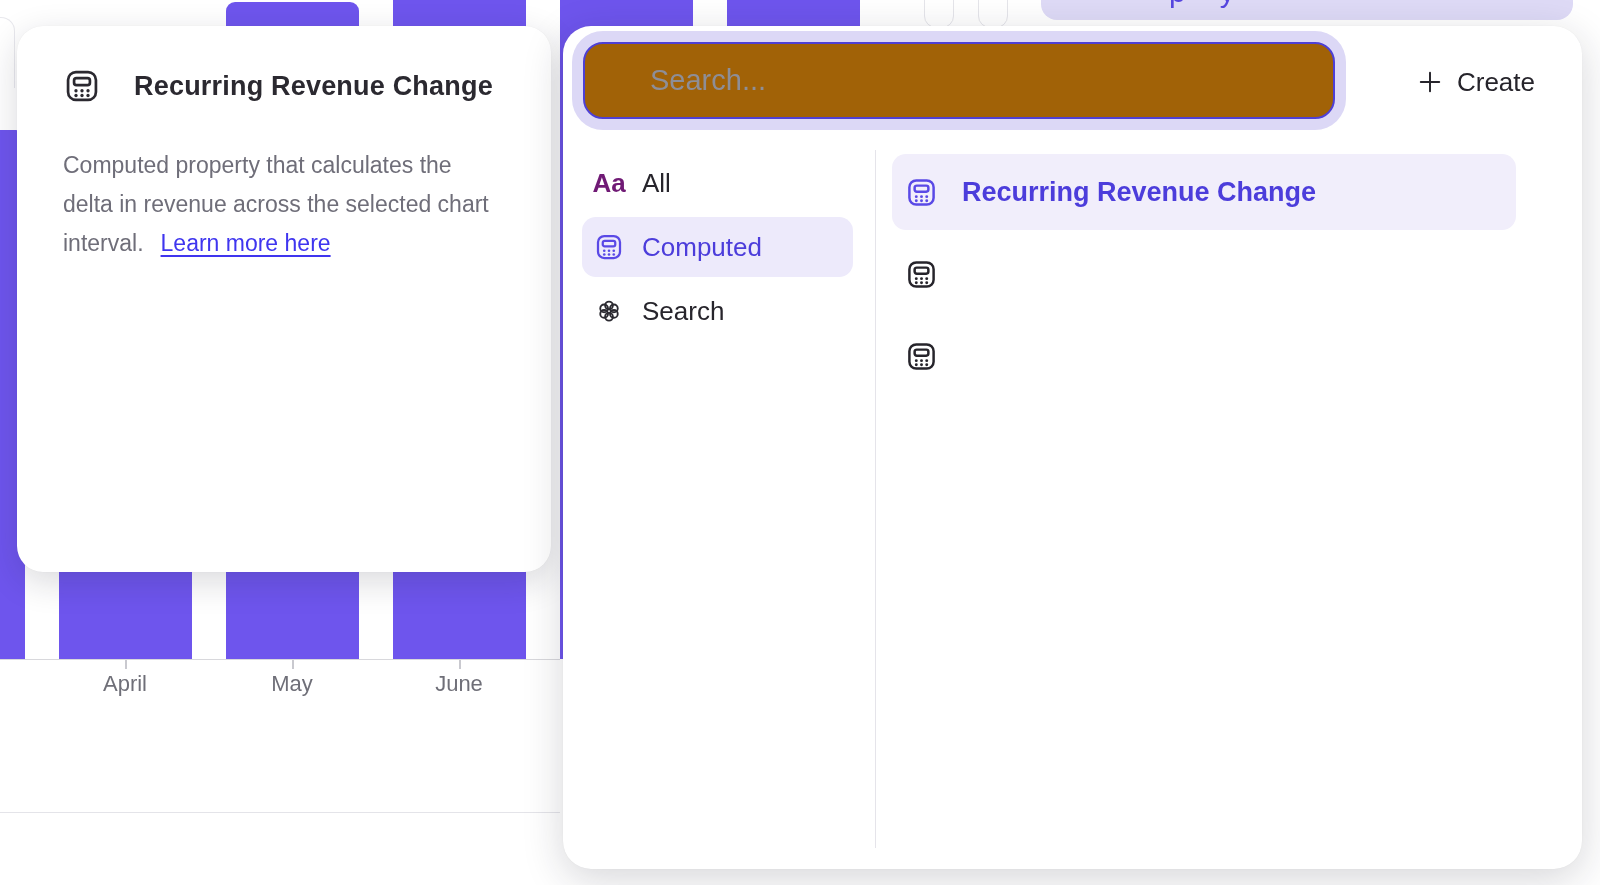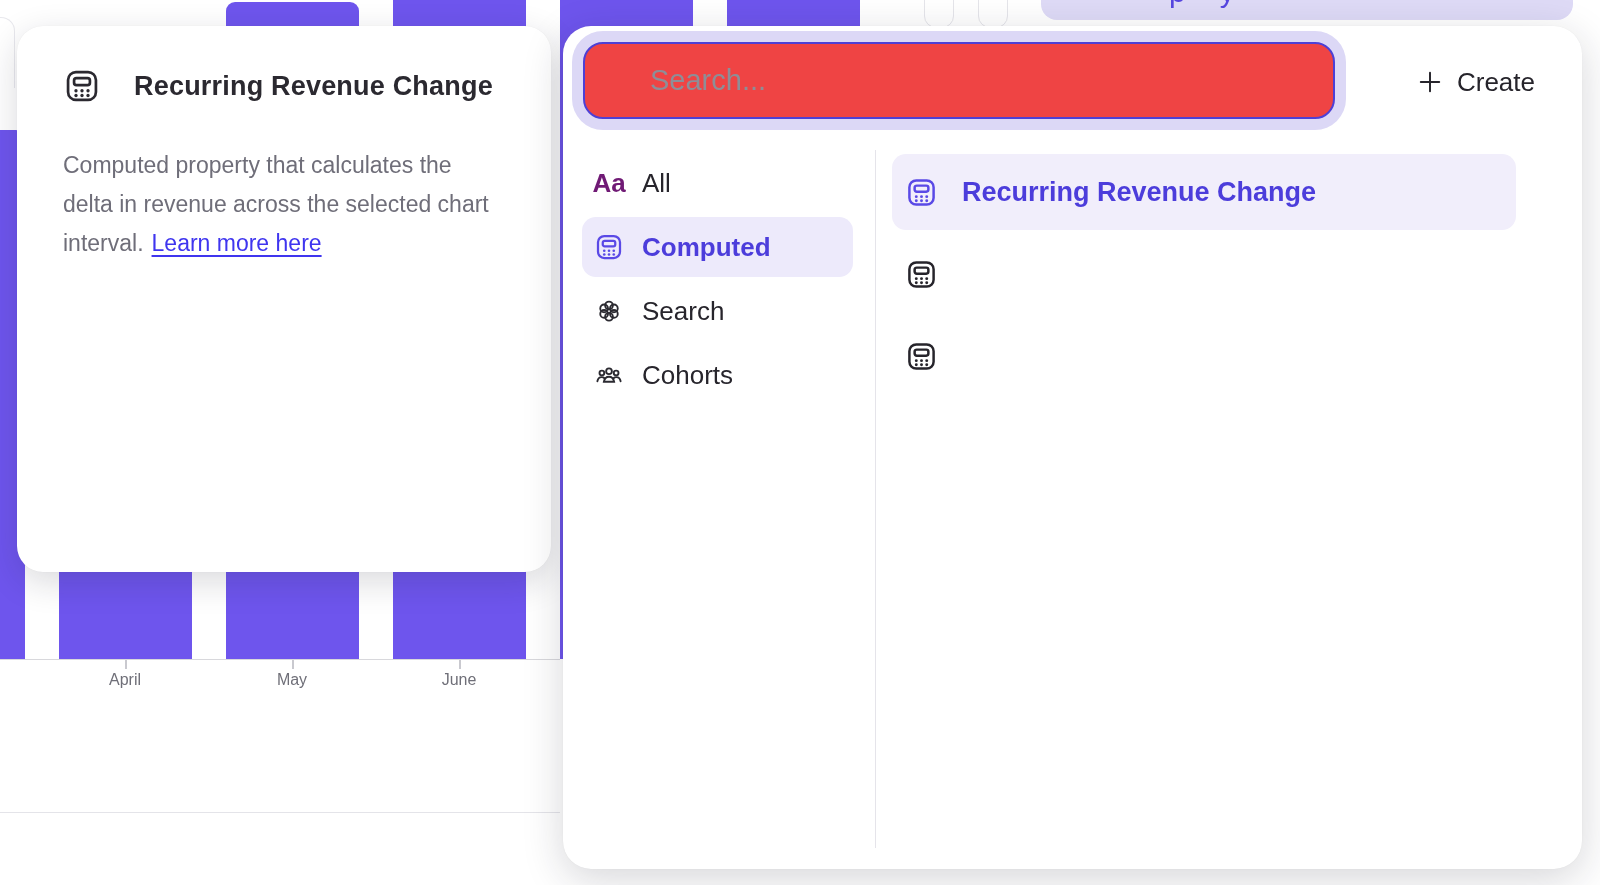--- a/index.html
+++ b/index.html
@@ -6,57 +6,57 @@
   .screen{
     position:relative;width:1600px;height:885px;overflow:hidden;background:#ffffff;
     font-family:"Liberation Sans", sans-serif;
     -webkit-font-smoothing:antialiased;
   }
   
   .bar{position:absolute;background:var(--bar);border-radius:9px 9px 0 0;}
   .x-axis{position:absolute;left:0;top:659px;width:560px;height:1px;background:var(--axis);}
   .baseline-2{position:absolute;left:0;top:812px;width:560px;height:1px;background:#e4e4e9;}
   .month-tick{position:absolute;top:659px;width:1.5px;height:10px;background:#c9c9cf;}
-  .month-label{position:absolute;top:671px;transform:translateX(-50%);font-size:16px;color:#6f6f78;}
+  .month-label{position:absolute;top:671px;transform:translateX(-50%);font-size:22px;color:#6f6f78;}
   .top-corner{position:absolute;top:-16px;height:42px;width:28px;border:1.5px solid #e5e5ea;border-radius:12px;background:transparent;}
   .left-corner{position:absolute;left:-18px;top:17px;width:32px;height:70px;
     border-top:1.5px solid #e8e8ed;border-right:1.5px solid #e8e8ed;border-top-right-radius:14px;}
   .chip{position:absolute;left:1041px;top:-16px;width:532px;height:36px;border-radius:16px;
     background:var(--chip);overflow:hidden;z-index:1;}
   .chip-glyphs{position:absolute;left:128px;top:-9px;font-size:30px;letter-spacing:34px;color:#5646e0;}
   
   .tooltip-card{position:absolute;left:17px;top:26px;width:534px;height:546px;background:#fff;
     border-radius:26px;box-shadow:0 10px 34px rgba(25,25,45,.16), 0 0 1px rgba(0,0,0,.08);z-index:5;}
   .tt-head{position:absolute;left:46px;top:40px;display:flex;align-items:center;gap:33px;height:40px;}
   .tt-title{font-size:27px;font-weight:700;color:var(--title);letter-spacing:.2px;}
   .tt-desc{position:absolute;left:46px;top:120px;width:470px;font-size:23px;line-height:39px;color:var(--body);}
-  .tt-link{color:var(--link);text-decoration:underline;text-underline-offset:4px;margin-left:8px;cursor:pointer;}
+  .tt-link{color:var(--link);text-decoration:underline;text-underline-offset:4px;margin-left:17px;cursor:pointer;}
   
   .panel{position:absolute;left:563px;top:26px;width:1019px;height:843px;background:#fff;
     border-radius:28px;box-shadow:0 10px 40px rgba(25,25,45,.18), 0 0 1px rgba(0,0,0,.08);z-index:6;}
   .search-input{position:absolute;left:20px;top:16px;width:752px;height:77px;box-sizing:border-box;
-    border:2px solid var(--border-accent);border-radius:20px;background:#ef4444;
+    border:2px solid var(--border-accent);border-radius:20px;background:#a16207;
     box-shadow:0 0 0 11px var(--halo);outline:none;
     font-family:"Liberation Sans",sans-serif;font-size:29px;color:#26242b;
     padding:0 20px 0 65px;}
   .search-input::placeholder{color:#8e8e97;}
   .search-icon{position:absolute;left:33px;top:34px;width:30px;height:30px;color:#85858e;pointer-events:none;}
   .create-btn{position:absolute;left:833px;top:30px;width:160px;height:52px;display:flex;align-items:center;
     gap:14px;justify-content:center;background:none;border:none;cursor:pointer;
     font-family:"Liberation Sans",sans-serif;font-size:26px;color:#26242b;}
   .plus-icon{width:26px;height:26px;color:#26242b;}
   .v-divider{position:absolute;left:312px;top:124px;width:1px;height:698px;background:var(--divider);}
   
   .filters{position:absolute;left:19px;top:127px;width:271px;}
   .filter-item{position:relative;height:60px;margin-bottom:4px;border-radius:14px;display:flex;align-items:center;
     padding-left:10px;box-sizing:border-box;cursor:pointer;color:#27252c;}
   .filter-item .f-icon{width:34px;height:30px;display:flex;align-items:center;justify-content:center;color:#2b2a31;}
   .filter-item .f-label{margin-left:16px;font-size:26px;}
   .filter-item.selected{background:var(--pill);}
-  .filter-item.selected .f-label{color:var(--accent-text);font-weight:700;}
+  .filter-item.selected .f-label{color:var(--accent-text);font-weight:400;}
   .filter-item.selected .f-icon{color:var(--accent-icon);}
   .aa{font-size:26px;font-weight:700;color:#701a75;}
   
   .results{position:absolute;left:329px;top:128px;width:624px;}
   .result-row{position:relative;height:76px;margin-bottom:6px;border-radius:14px;display:flex;align-items:center;
     padding-left:13px;box-sizing:border-box;cursor:pointer;color:#232129;}
   .result-row .r-icon{width:33px;height:33px;color:#26242b;flex:0 0 33px;}
   .result-row .r-label{margin-left:24px;font-size:27px;}
   .result-row.selected{background:var(--row-highlight);color:var(--accent-text);}
   .result-row.selected .r-icon{color:var(--accent-icon);}
@@ -166,33 +166,20 @@
             <circle cx="12" cy="7.6" r="3.1"></circle>
               <circle cx="15.9" cy="9.9" r="3.1"></circle>
               <circle cx="15.9" cy="14.3" r="3.1"></circle>
             <circle cx="12" cy="16.6" r="3.1"></circle>
               <circle cx="8.1" cy="14.3" r="3.1"></circle>
               <circle cx="8.1" cy="9.9" r="3.1"></circle>
           </svg>
         </span>
         <span class="f-label">Search</span>
       </div>
-      <div class="filter-item">
-        <span class="f-icon">
-          <svg width="30" height="30" viewBox="0 0 24 24" fill="none" stroke="currentColor" stroke-width="1.5" stroke-linecap="round">
-            <circle cx="6.3" cy="10.4" r="1.9"></circle>
-              <circle cx="12" cy="9" r="2.3"></circle>
-              <circle cx="17.7" cy="10.4" r="1.9"></circle>
-            <path d="M2.7 17c0.4-2.1 1.8-3.3 3.4-3.3 0.9 0 1.7 0.3 2.3 0.9"></path>
-            <path d="M21.3 17c-0.4-2.1-1.8-3.3-3.4-3.3-0.9 0-1.7 0.3-2.3 0.9"></path>
-            <path d="M7.9 17.4c0.5-2.6 2.1-4 4.1-4s3.6 1.4 4.1 4z"></path>
-          </svg>
-        </span>
-        <span class="f-label">Cohorts</span>
-      </div>
     </div>
 
     <div class="results">
       <div class="result-row selected">
         <span class="r-icon">
           <svg width="33" height="33" viewBox="0 0 24 24" fill="none" stroke="currentColor" stroke-width="1.8">
             <rect x="3.2" y="3.2" width="17.6" height="17.6" rx="5"></rect>
             <rect x="7" y="7" width="10" height="4.4" rx="1.5"></rect>
             <g fill="currentColor" stroke="none">
               <circle cx="8.2" cy="15" r="1.05"></circle>

